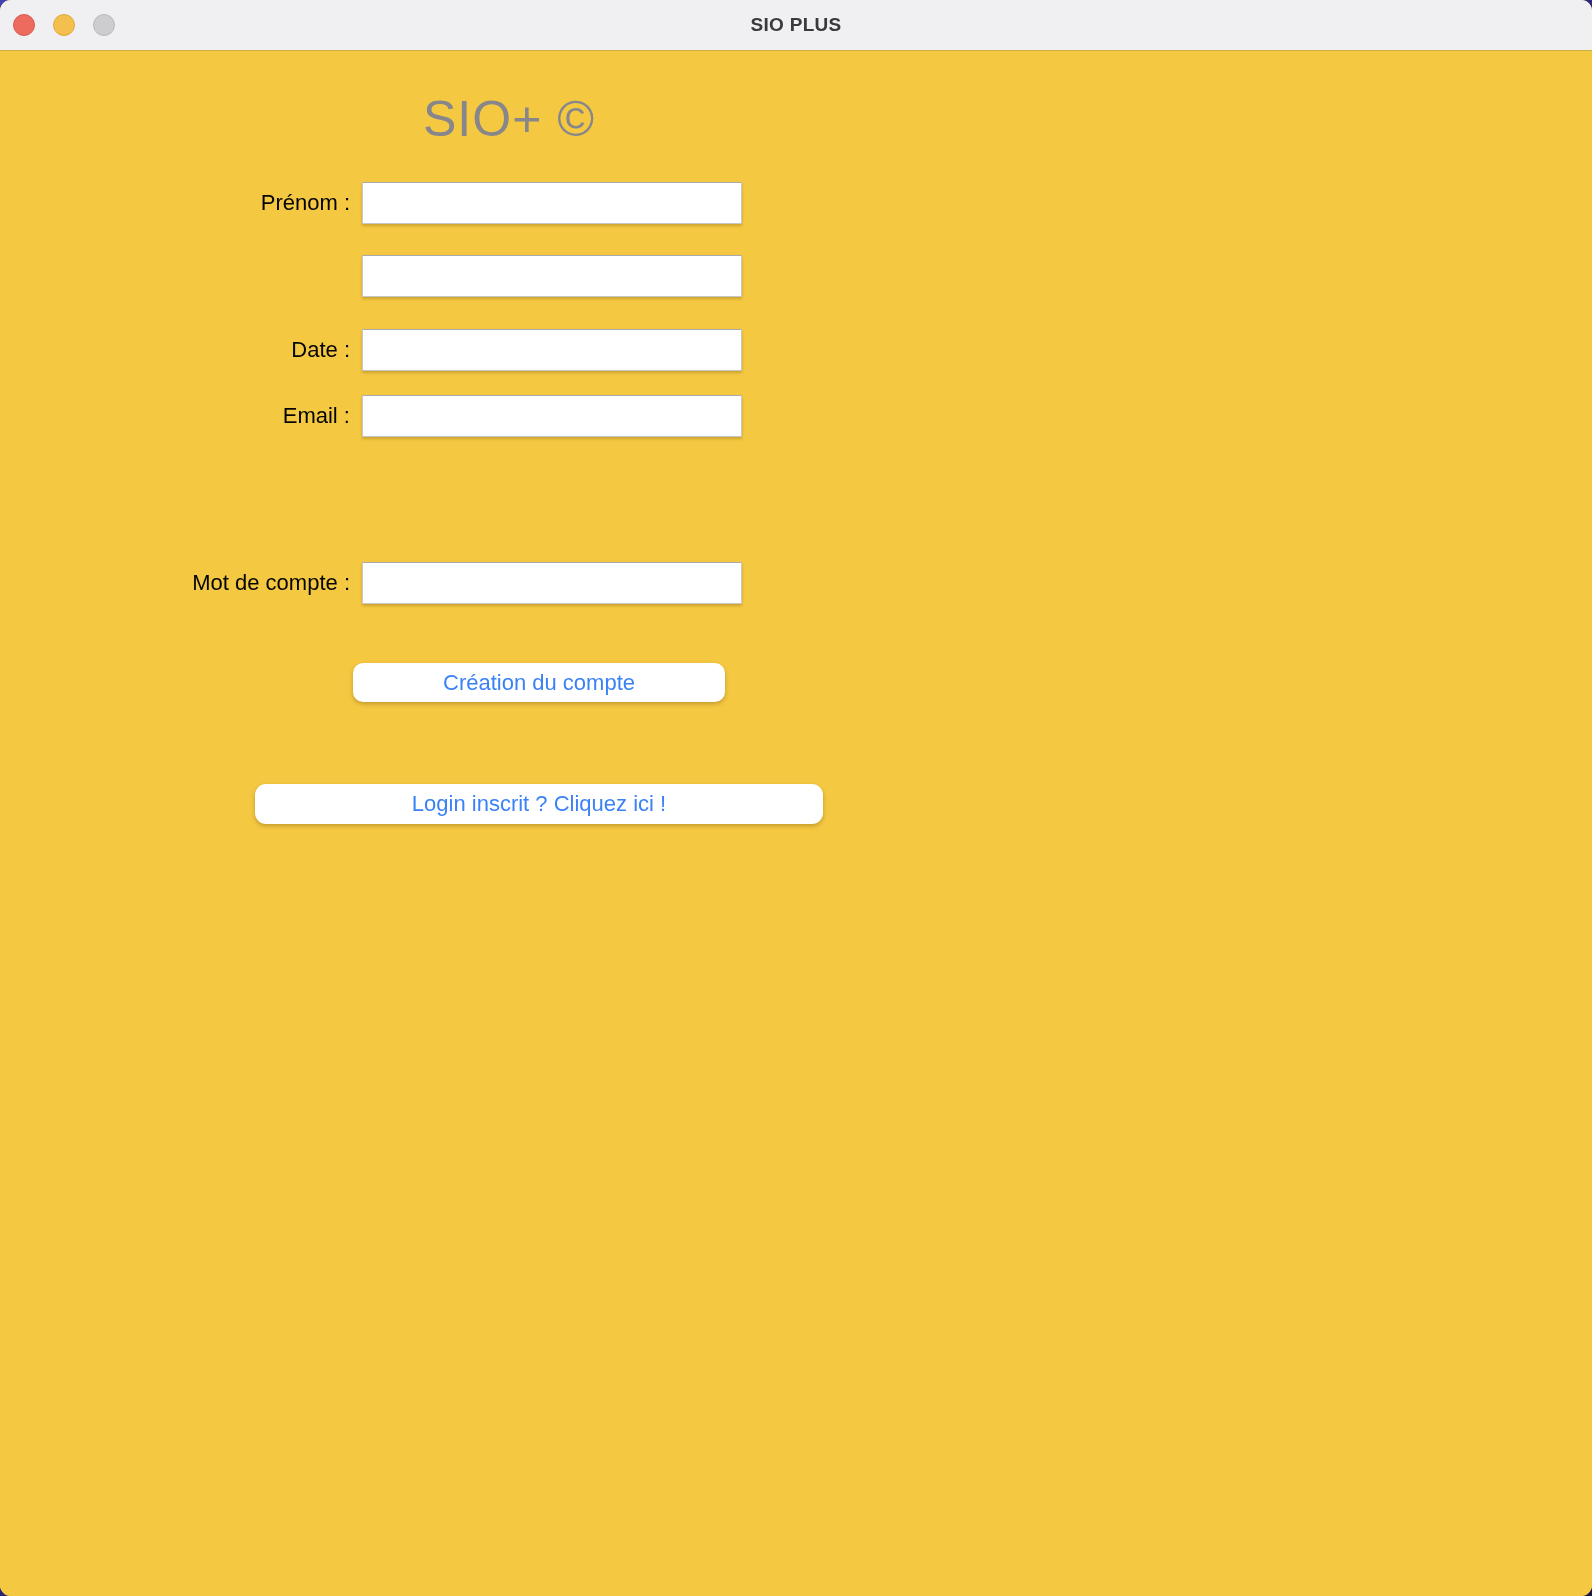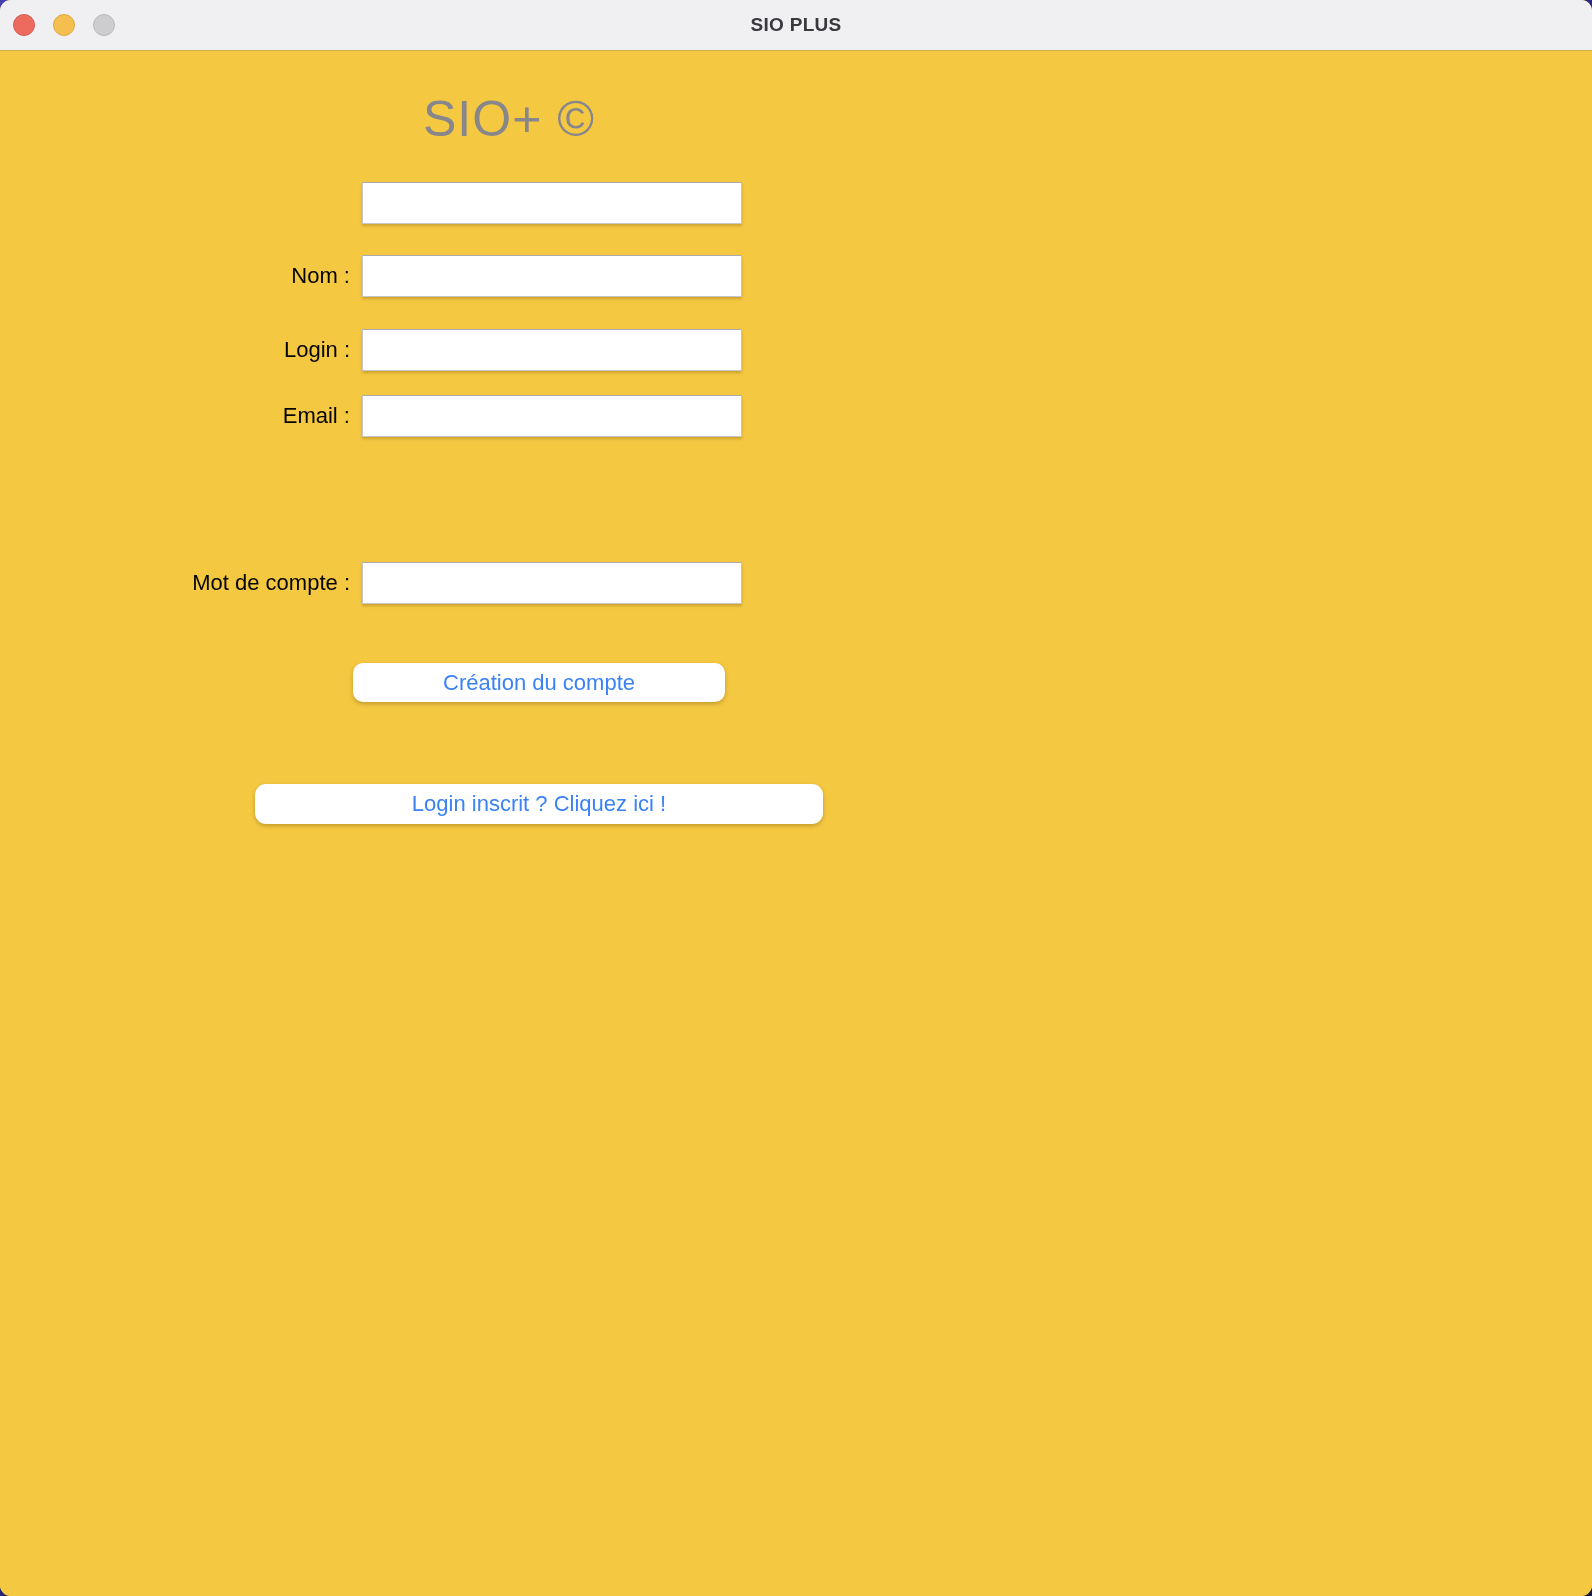--- a/index.html
+++ b/index.html
@@ -147,30 +147,30 @@
       <span class="tl gray"></span>
     </div>
     <div class="titlebar-title">SIO PLUS</div>
   </div>
 
   <div class="content">
 
     <h1 class="app-title">SIO+ ©</h1>
 
     <div class="form-row row-0">
+      <label class="field-label">Prénom :</label>
       <input class="field-input" type="text" value="" style="">
     </div>
 
     <div class="form-row row-1">
-      <label class="field-label">Nom :</label>
       <input class="field-input" type="text" value="" style="">
     </div>
 
     <div class="form-row row-2">
-      <label class="field-label">Login :</label>
+      <label class="field-label">Date :</label>
       <input class="field-input" type="text" value="" style="">
     </div>
 
     <div class="form-row row-3">
       <label class="field-label">Email :</label>
       <input class="field-input" type="text" value="" style="">
     </div>
 
 
     <div class="form-row row-5">

